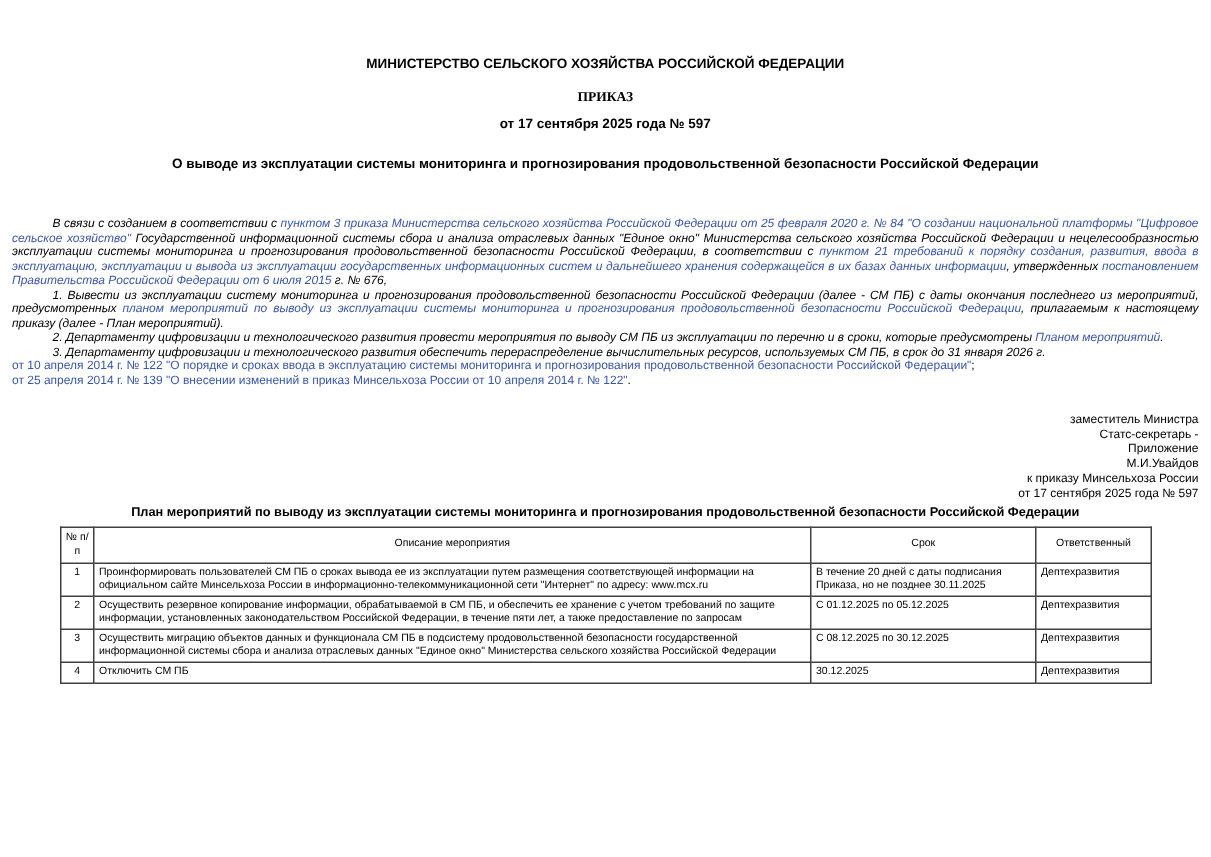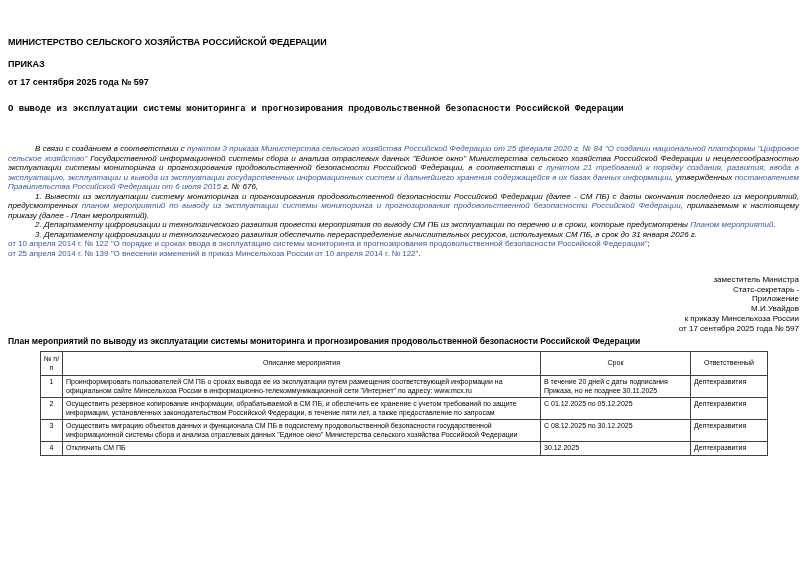--- a/index.html
+++ b/index.html
@@ -13,27 +13,27 @@
     overflow: hidden;
     font-family: "Liberation Sans", sans-serif;
     color: #000000;
     --link: #3a57a7;
     --border: #404040;
   }
   .page {
     padding: 37px 8px 0 8px;
     box-sizing: border-box;
   }
-  .center { text-align: left; }
+  .center { text-align: center; }
   .bold { font-weight: bold; }
 
   .ministry   { font-size: 9px;   line-height: 11px; }
-  .doc-type   { font-size: 9px;   line-height: 11px; margin-top: 11px; }
+  .doc-type   { font-size: 9px;   line-height: 11px; margin-top: 11px; font-family: Liberation Serif, serif; }
   .doc-date   { font-size: 9px;   line-height: 11px; margin-top: 7px; }
-  .doc-subject{ font-size: 9px;   line-height: 11px; margin-top: 16px; font-family: Liberation Mono, monospace; }
+  .doc-subject{ font-size: 9px;   line-height: 11px; margin-top: 16px; }
 
   .body-text { margin-top: 29px; }
   p.para {
     margin: 0;
     font-size: 8px;
     line-height: 9.5px;
     text-align: justify;
   }
   p.indent { text-indent: 27px; font-style: italic; }
   a.link, a.link:visited {

